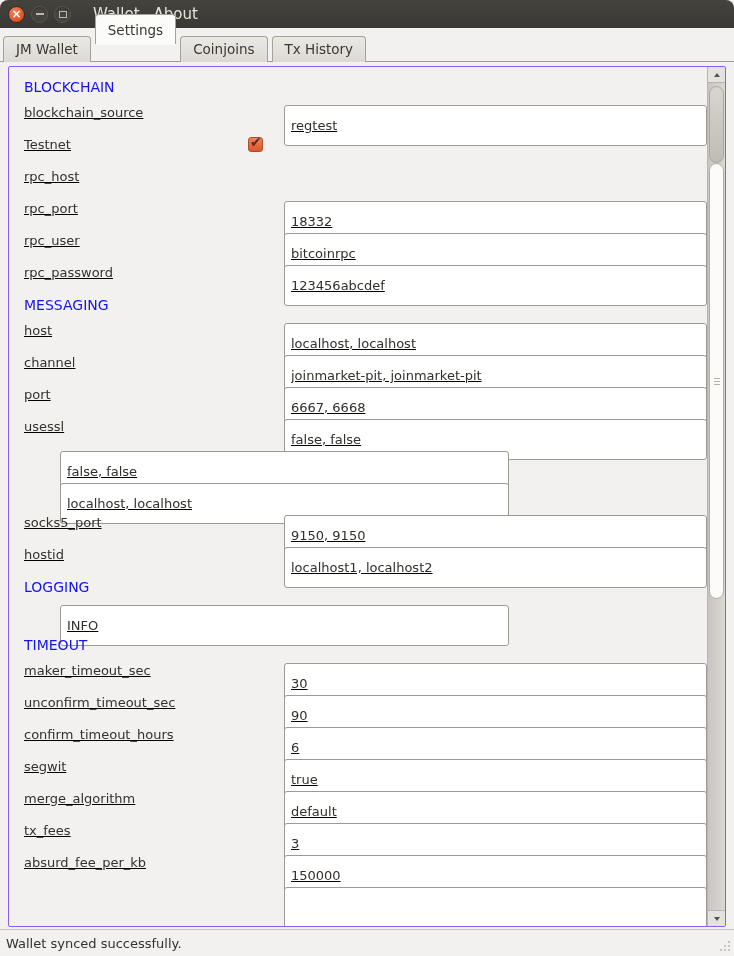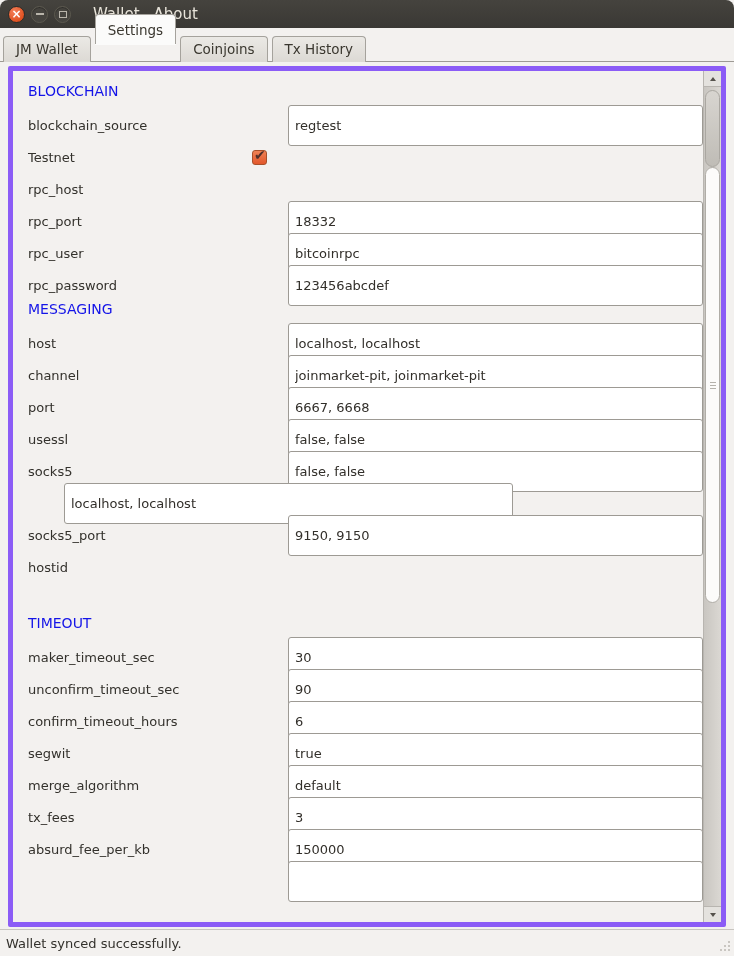--- a/index.html
+++ b/index.html
@@ -34,26 +34,26 @@
   .tab { position:relative; z-index:1; font-size:13.5px; color:#3a372f;
          padding:4px 12px 5px; margin-right:4px; border:1px solid #a5a29c;
          border-bottom:none; border-radius:4px 4px 0 0;
          background:linear-gradient(#ebe9e5,#dcd9d4); cursor:default; }
   .tab.active { z-index:2; background:#fbfbfa; padding-top:7px; padding-bottom:6px;
                 margin-bottom:18px; box-shadow:0 1px 0 #fbfbfa; }
 
   
   .pane { flex:1 1 auto; position:relative; }
   .frame { position:absolute; left:8px; right:8px; top:4px; bottom:2px;
-           border:5px solid #8b5cf6; border-radius:2px; background:#f3f1ef;
+           border:1px solid #8b5cf6; border-radius:2px; background:#f3f1ef;
            display:flex; overflow:hidden; }
   .content { flex:1 1 auto; padding:12px 0 0 15px; overflow:hidden; }
 
   .header-row { height:26px; font-size:14px; color:#1414e8; }
-  .field-row { height:32px; display:flex; align-items:center; }
+  .field-row { height:32px; display:flex; align-items:flex-start;text-decoration:underline; }
   .field-row .flabel { width:224px; flex:0 0 224px; font-size:13px; color:#33312c; }
   .field-row input[type=text] { width:449px; height:41px; border:1px solid #9d9a94;
           border-radius:3px; background:#ffffff; color:#322f2a; font-size:13px;
           font-family:"DejaVu Sans", sans-serif; padding:8px 6px; outline:none;margin-left:36px; }
   .checkbox { width:15px; height:15px; border:1px solid #a8502a; border-radius:3px;
               background:linear-gradient(#ef8255,#e2572b); position:relative;
               cursor:default; }
   .checkbox .check-icon { position:absolute; left:1px; top:-4px; color:#50302a;
                           font-size:14px; }
 
@@ -160,34 +160,36 @@
   </div>
           <div class="field-row">
     <span class="flabel">port</span>
     <input type="text" value="6667, 6668" style="">
   </div>
           <div class="field-row">
     <span class="flabel">usessl</span>
     <input type="text" value="false, false" style="">
   </div>
           <div class="field-row">
-    <span class="flabel">socks5</span>
     <input type="text" value="false, false" style="">
   </div>
           <div class="field-row">
     <input type="text" value="localhost, localhost" style="">
   </div>
           <div class="field-row">
     <span class="flabel">socks5_port</span>
     <input type="text" value="9150, 9150" style="">
   </div>
           <div class="field-row">
     <span class="flabel">hostid</span>
-  </div>
-          <div class="field-row">
+    <input type="text" value="localhost1, localhost2" style="">
+  </div>
+          <div class="header-row">LOGGING</div>
+          <div class="field-row">
+    <input type="text" value="INFO" style="">
   </div>
           <div class="header-row">TIMEOUT</div>
           <div class="field-row">
     <span class="flabel">maker_timeout_sec</span>
     <input type="text" value="30" style="">
   </div>
           <div class="field-row">
     <span class="flabel">unconfirm_timeout_sec</span>
     <input type="text" value="90" style="">
   </div>

